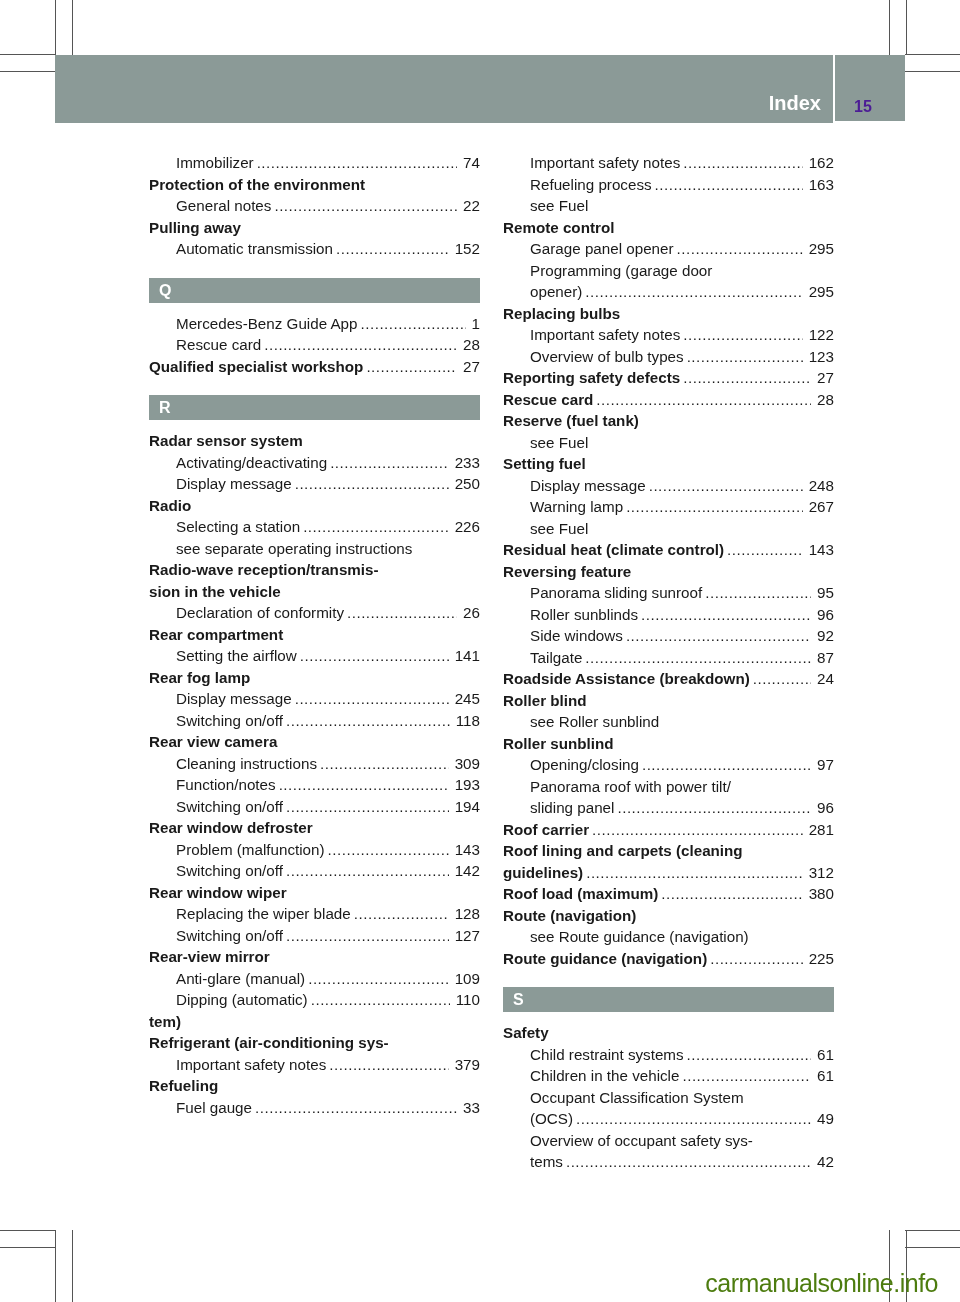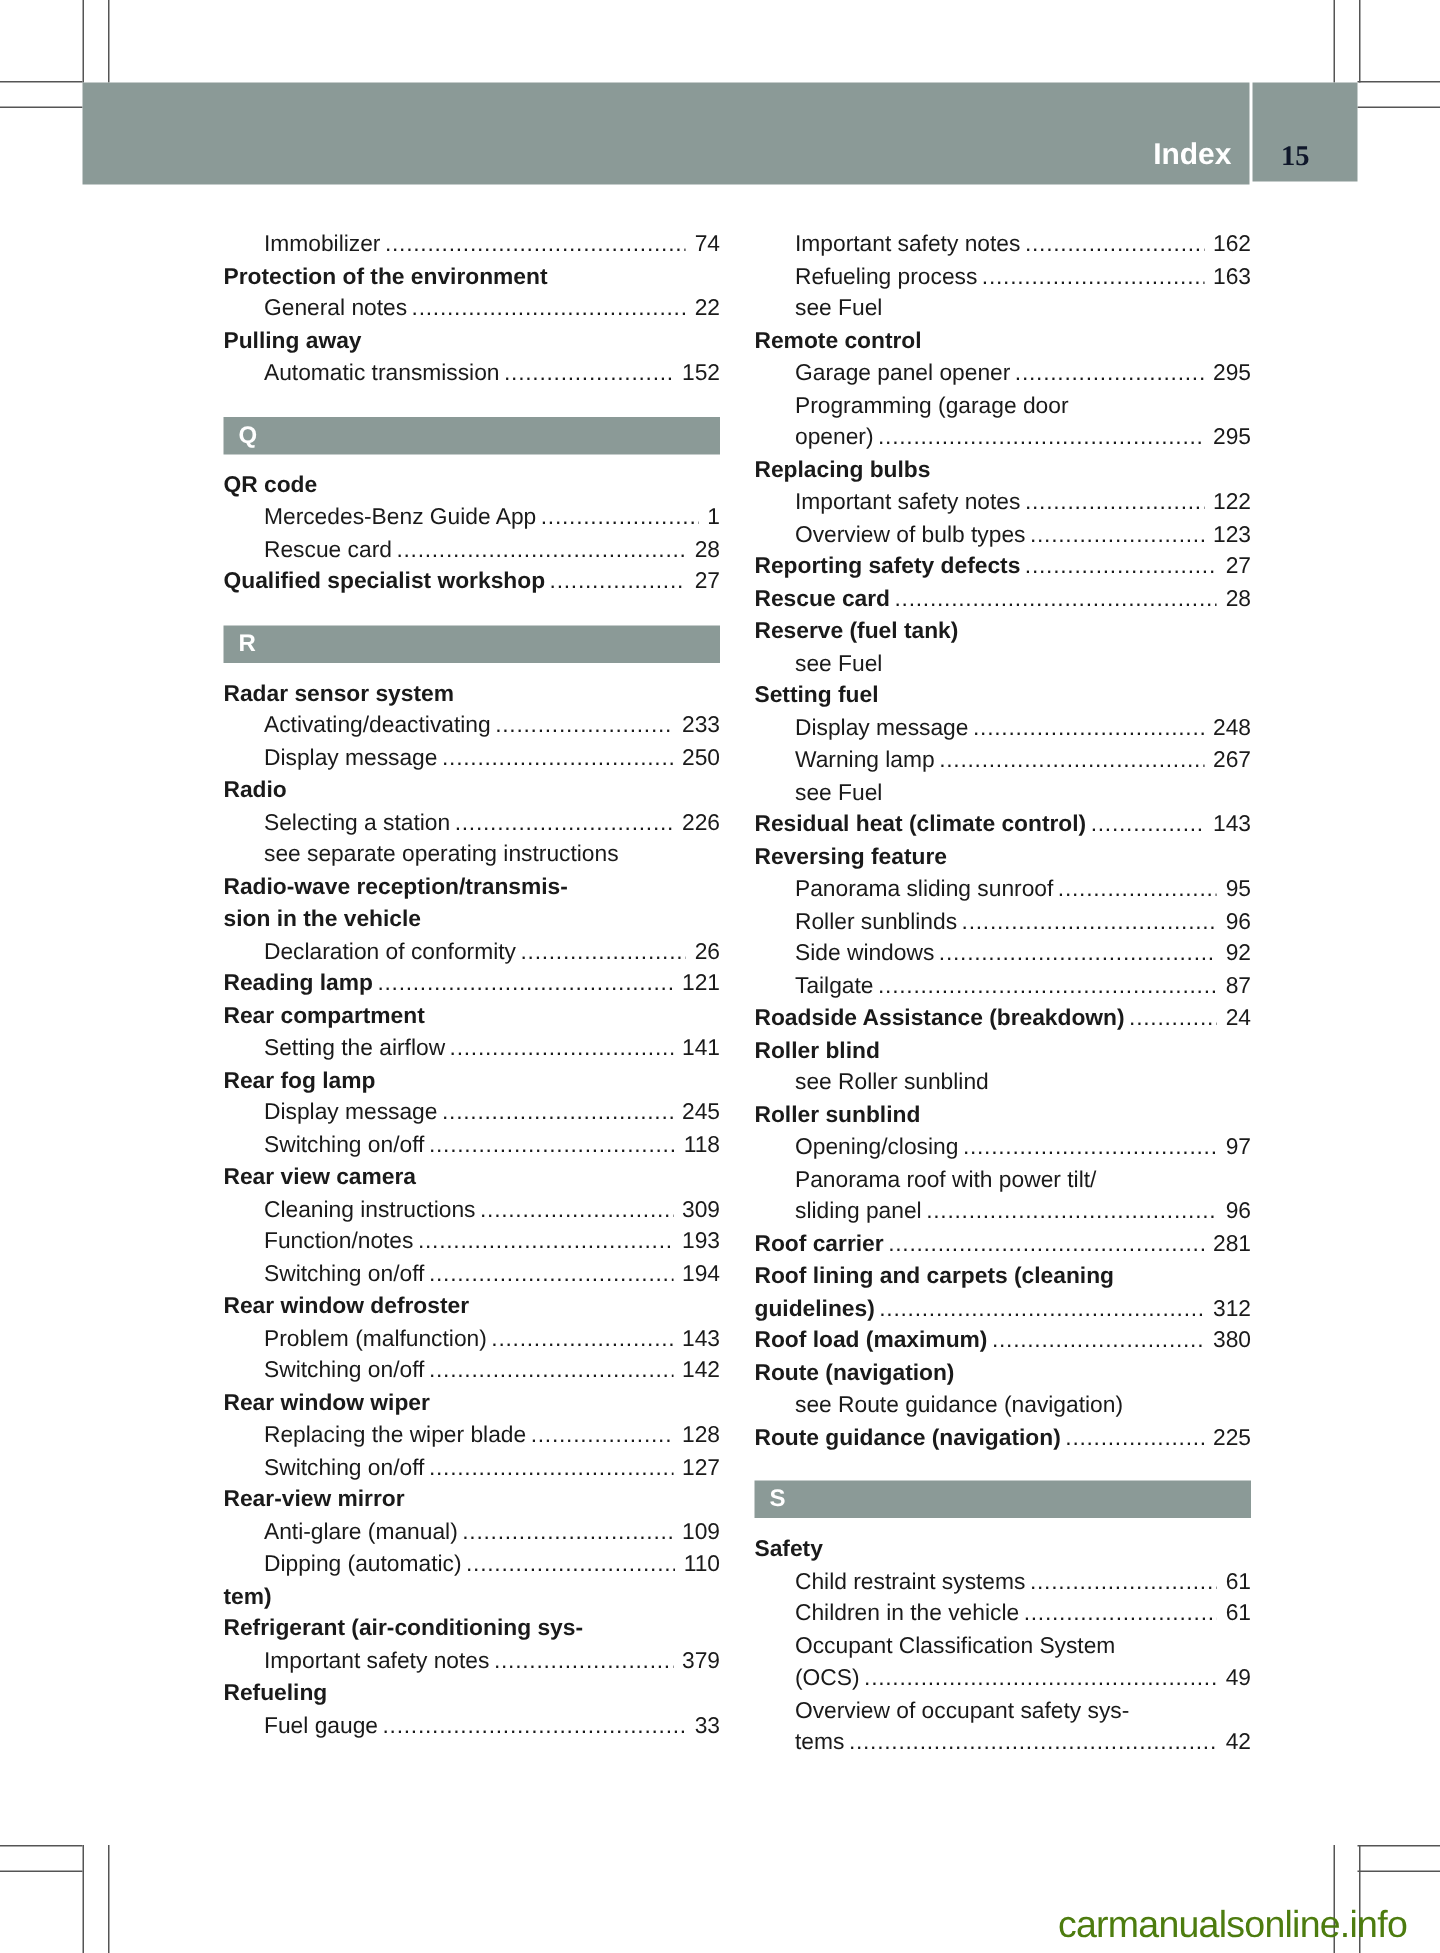--- a/index.html
+++ b/index.html
@@ -6,21 +6,21 @@
   body { width:960px; height:1302px; position:relative; overflow:hidden;
          font-family:"Liberation Sans", sans-serif; color:#1a1a1a; }
 
   
   .crop { position:absolute; border-color:#555; border-style:solid; border-width:0; }
 
   
   .hdr { position:absolute; top:55px; left:55px; width:778px; height:68px; background:#8b9a97; }
   .hdr-num { position:absolute; top:55px; left:835px; width:70px; height:66px; background:#8b9a97; }
   .hdr-title { position:absolute; right:12px; bottom:8px; color:#fff; font-weight:bold; font-size:20px; }
-  .hdr-page { position:absolute; left:19px; bottom:5px; color:#0f172a; font-weight:bold; font-size:19px;font-family:Liberation Serif, serif; }
+  .hdr-page { position:absolute; left:19px; bottom:5px; color:#4c1d95; font-weight:bold; font-size:16px; }
 
   .col { position:absolute; top:152px; width:331px; font-size:15.2px; line-height:21.5px; }
   .col.left { left:149px; }
   .col.right { left:503px; }
 
   .row { display:flex; align-items:baseline; white-space:nowrap; }
   .row.sub { padding-left:27px; }
   .row.main .lbl { font-weight:bold; }
   .lbl { flex:0 0 auto; }
   .dots { flex:1 1 auto; overflow:hidden; margin:0 6px 0 3px; letter-spacing:0.5px; }
@@ -70,23 +70,20 @@
     </div>
     <div class="row main">
       <span class="lbl">Pulling away</span>
     </div>
     <div class="row sub">
       <span class="lbl">Automatic transmission</span>
       <span class="dots"></span>
       <span class="pg">152</span>
     </div>
     <div class="band">Q</div>
-    <div class="row main">
-      <span class="lbl">QR code</span>
-    </div>
     <div class="row sub">
       <span class="lbl">Mercedes-Benz Guide App</span>
       <span class="dots"></span>
       <span class="pg">1</span>
     </div>
     <div class="row sub">
       <span class="lbl">Rescue card</span>
       <span class="dots"></span>
       <span class="pg">28</span>
     </div>
@@ -123,25 +120,20 @@
     <div class="row main">
       <span class="lbl">Radio-wave reception/transmis-</span>
     </div>
     <div class="row main">
       <span class="lbl">sion in the vehicle</span>
     </div>
     <div class="row sub">
       <span class="lbl">Declaration of conformity</span>
       <span class="dots"></span>
       <span class="pg">26</span>
-    </div>
-    <div class="row main">
-      <span class="lbl">Reading lamp</span>
-      <span class="dots"></span>
-      <span class="pg">121</span>
     </div>
     <div class="row main">
       <span class="lbl">Rear compartment</span>
     </div>
     <div class="row sub">
       <span class="lbl">Setting the airflow</span>
       <span class="dots"></span>
       <span class="pg">141</span>
     </div>
     <div class="row main">

